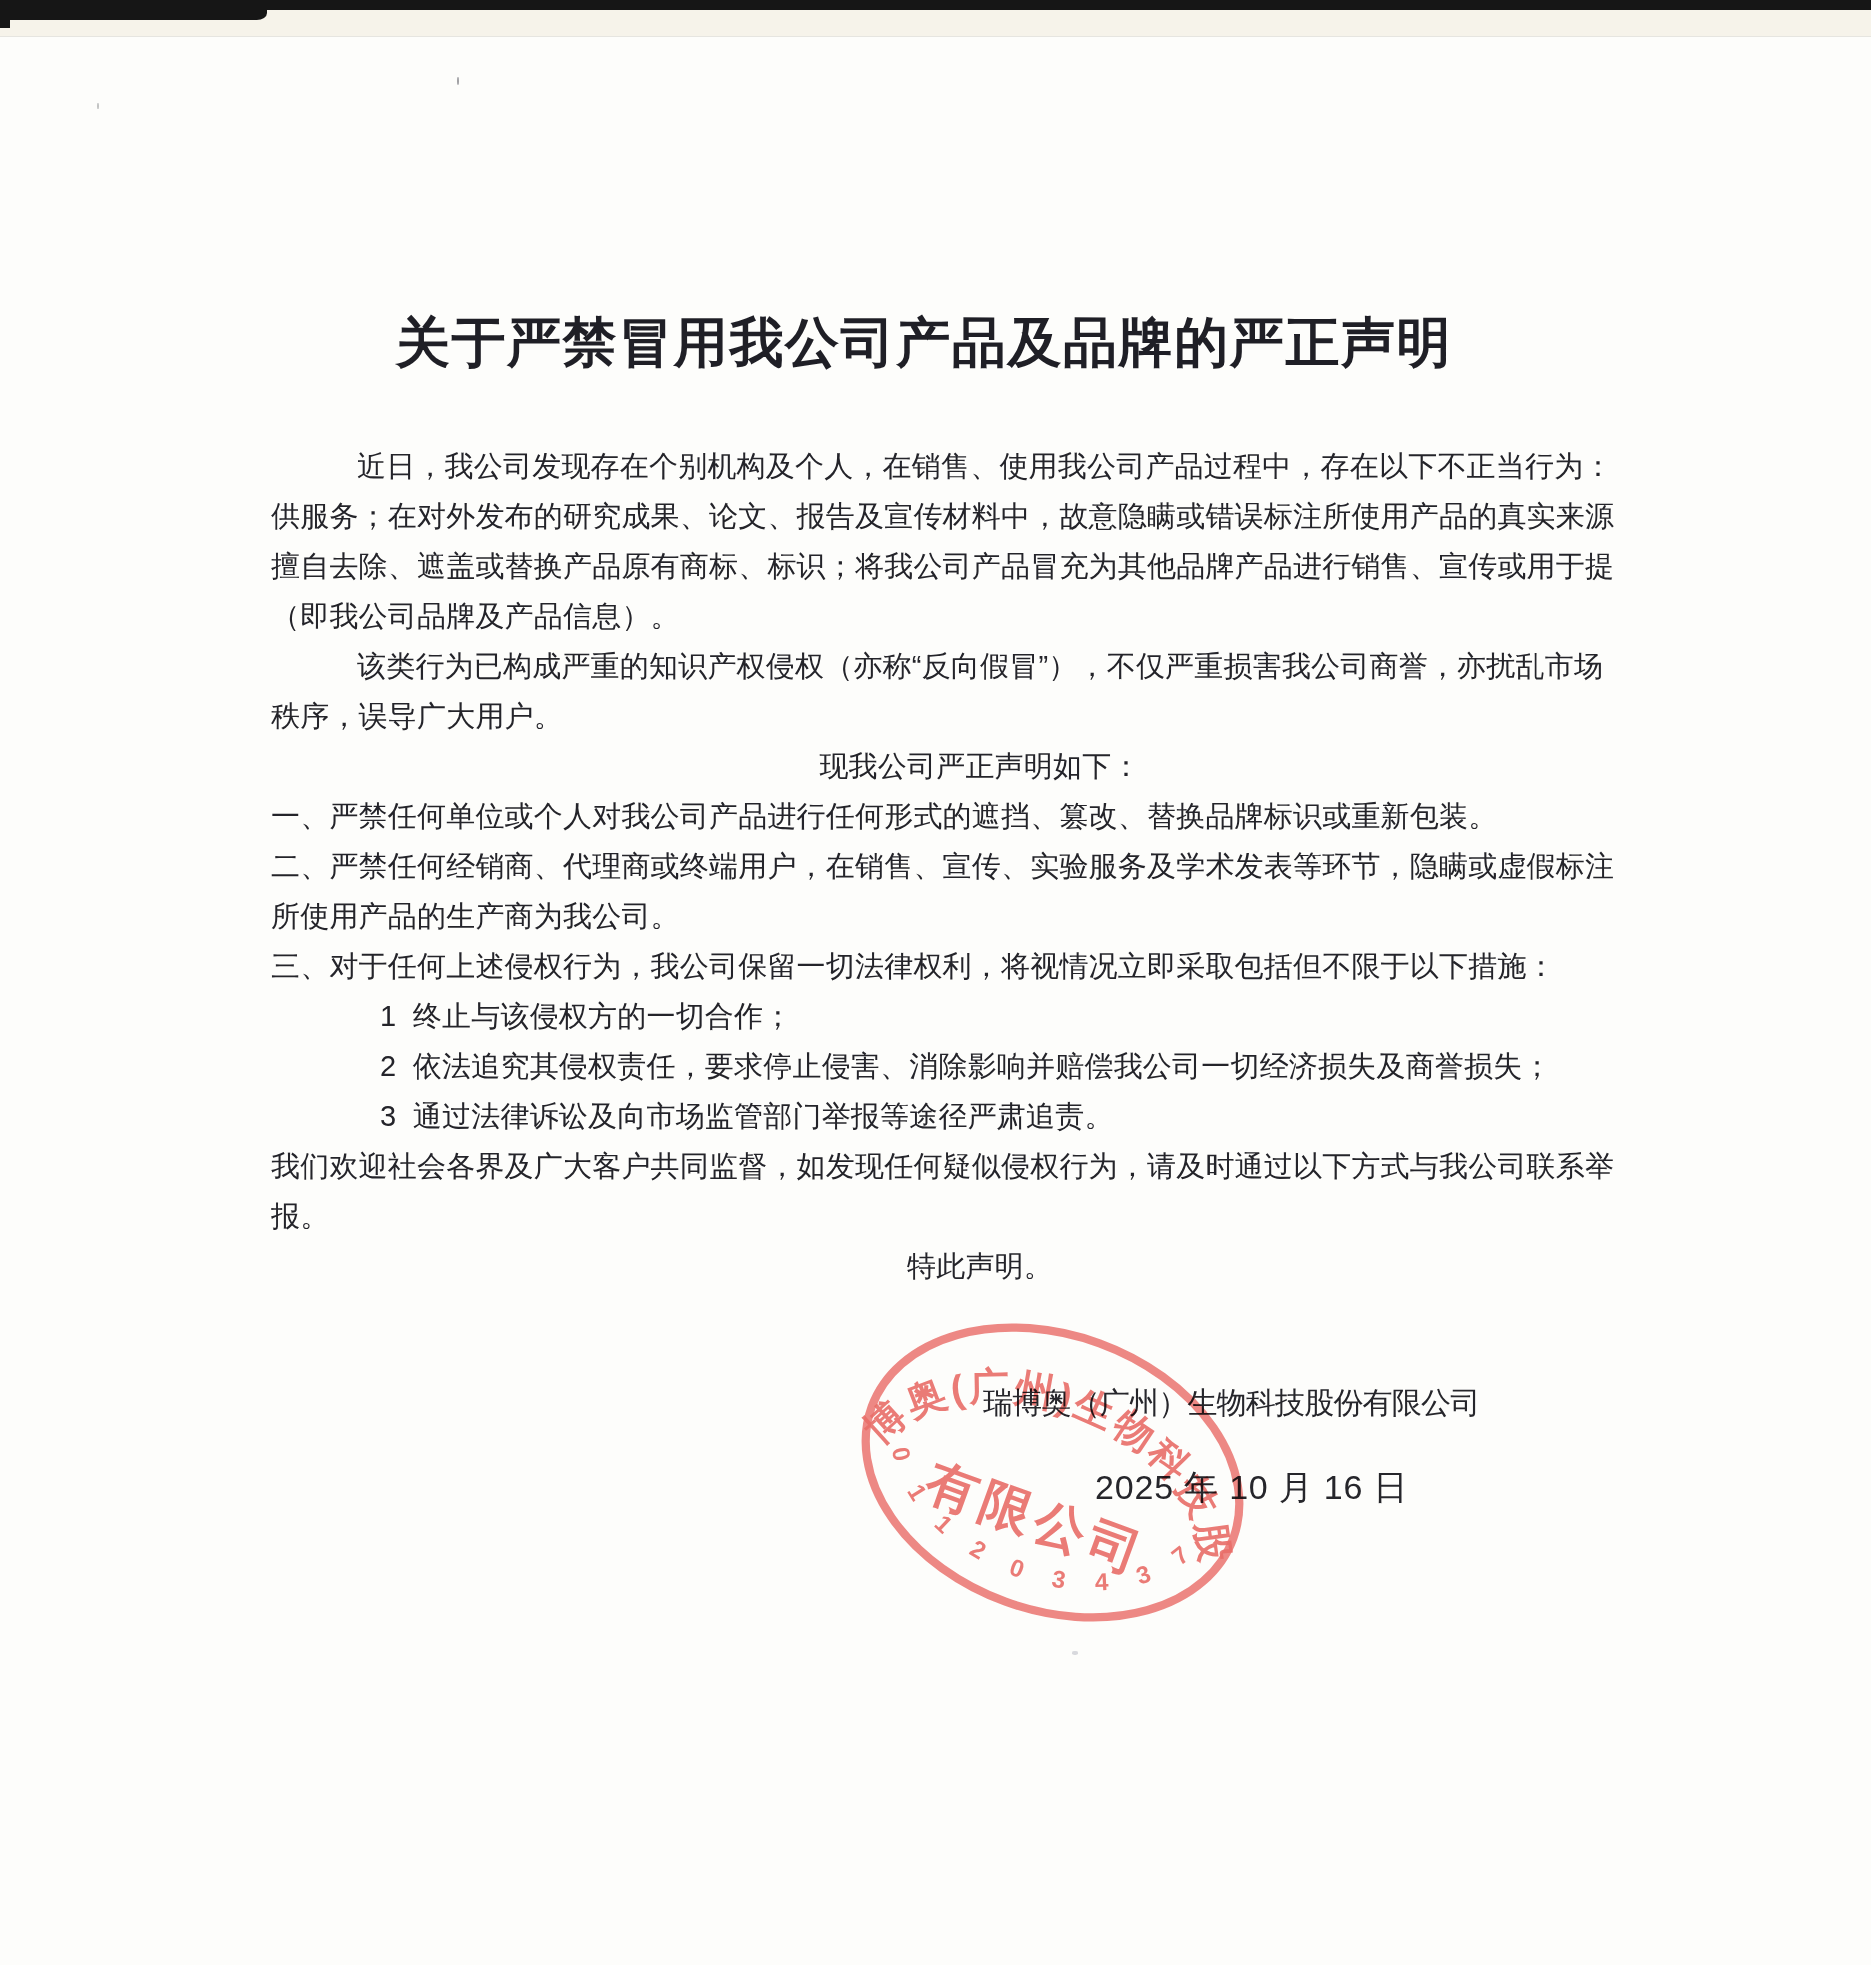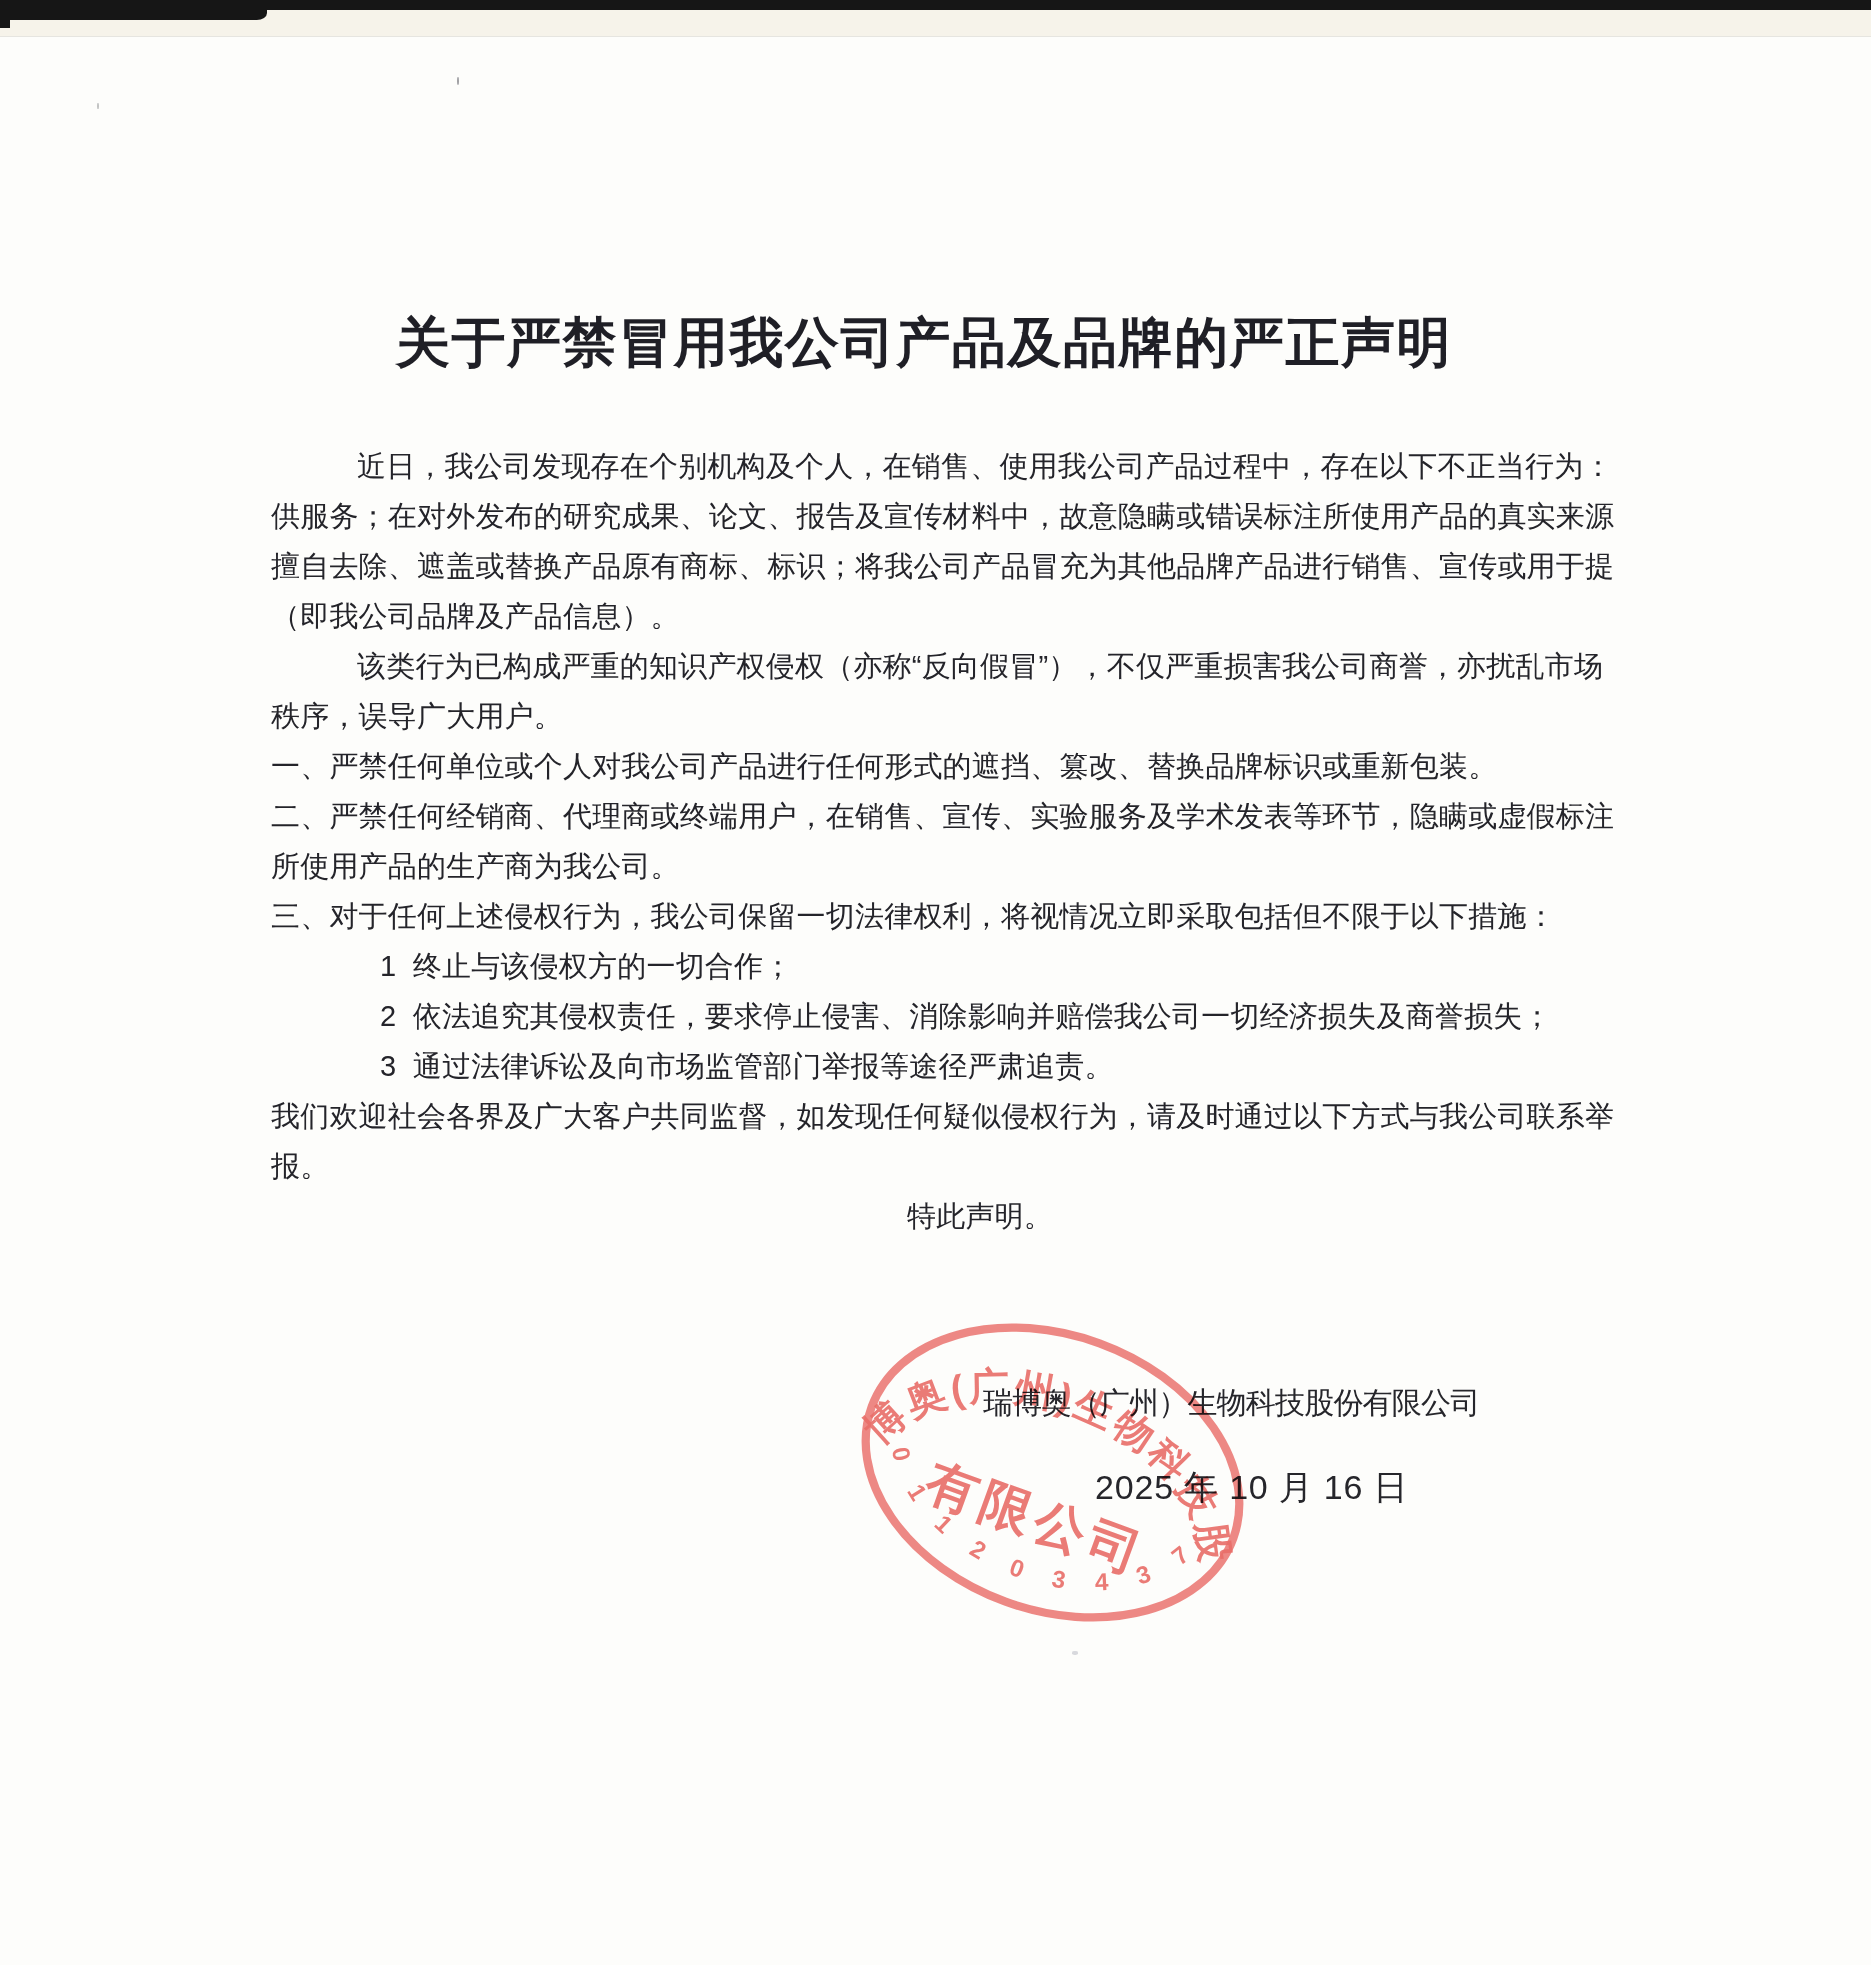--- a/index.html
+++ b/index.html
@@ -41,20 +41,21 @@
 
 <div class="page-title">关于严禁冒用我公司产品及品牌的严正声明</div>
 
 <div class="doc-body">
   <div class="line ind1">近日，我公司发现存在个别机构及个人，在销售、使用我公司产品过程中，存在以下不正当行为：</div>
   <div class="line">供服务；在对外发布的研究成果、论文、报告及宣传材料中，故意隐瞒或错误标注所使用产品的真实来源</div>
   <div class="line">擅自去除、遮盖或替换产品原有商标、标识；将我公司产品冒充为其他品牌产品进行销售、宣传或用于提</div>
   <div class="line">（即我公司品牌及产品信息）。</div>
   <div class="line ind1">该类行为已构成严重的知识产权侵权（亦称“反向假冒”），不仅严重损害我公司商誉，亦扰乱市场</div>
   <div class="line">秩序，误导广大用户。</div>
+  <div class="line ind1">现我公司严正声明如下：</div>
   <div class="line">一、严禁任何单位或个人对我公司产品进行任何形式的遮挡、篡改、替换品牌标识或重新包装。</div>
   <div class="line">二、严禁任何经销商、代理商或终端用户，在销售、宣传、实验服务及学术发表等环节，隐瞒或虚假标注</div>
   <div class="line">所使用产品的生产商为我公司。</div>
   <div class="line">三、对于任何上述侵权行为，我公司保留一切法律权利，将视情况立即采取包括但不限于以下措施：</div>
   <div class="line ind2">1  终止与该侵权方的一切合作；</div>
   <div class="line ind2">2  依法追究其侵权责任，要求停止侵害、消除影响并赔偿我公司一切经济损失及商誉损失；</div>
   <div class="line ind2">3  通过法律诉讼及向市场监管部门举报等途径严肃追责。</div>
   <div class="line">我们欢迎社会各界及广大客户共同监督，如发现任何疑似侵权行为，请及时通过以下方式与我公司联系举</div>
   <div class="line">报。</div>
   <div class="line ind1">特此声明。</div>

